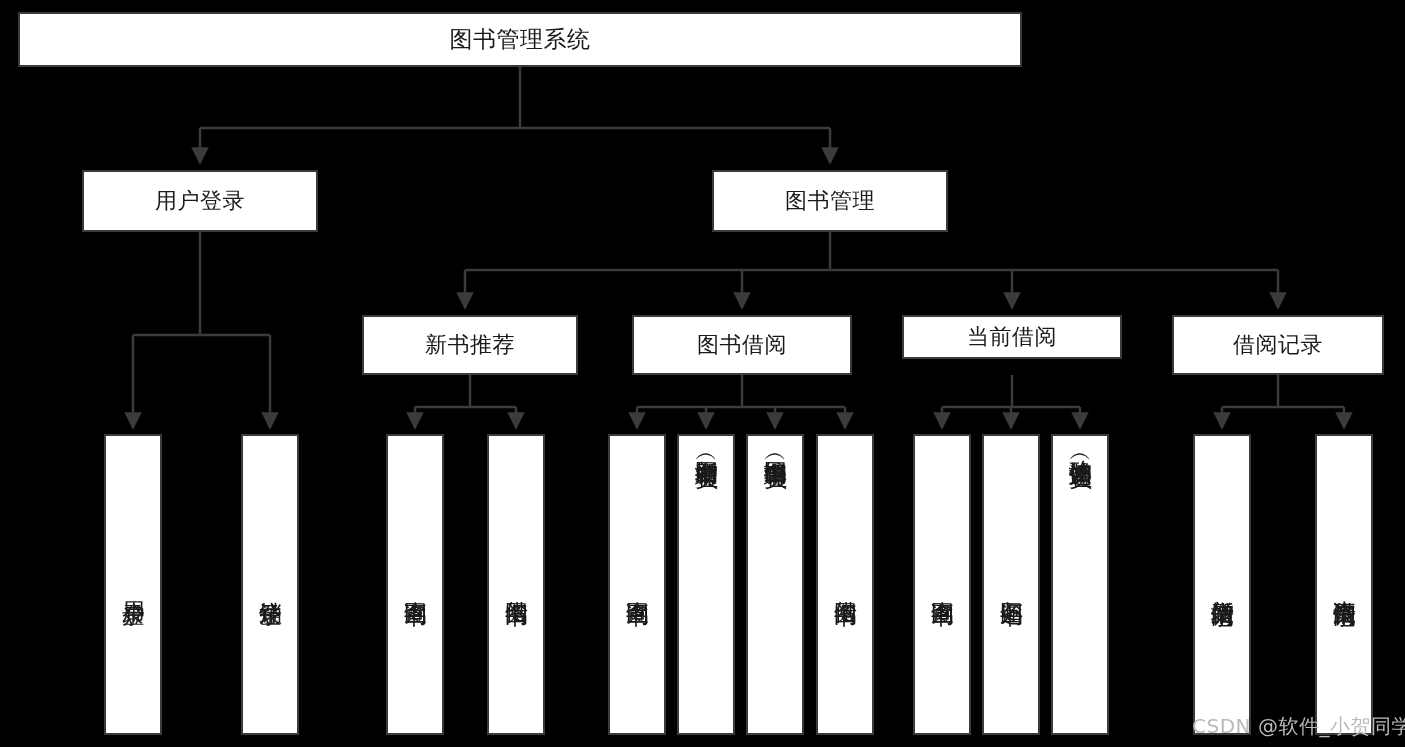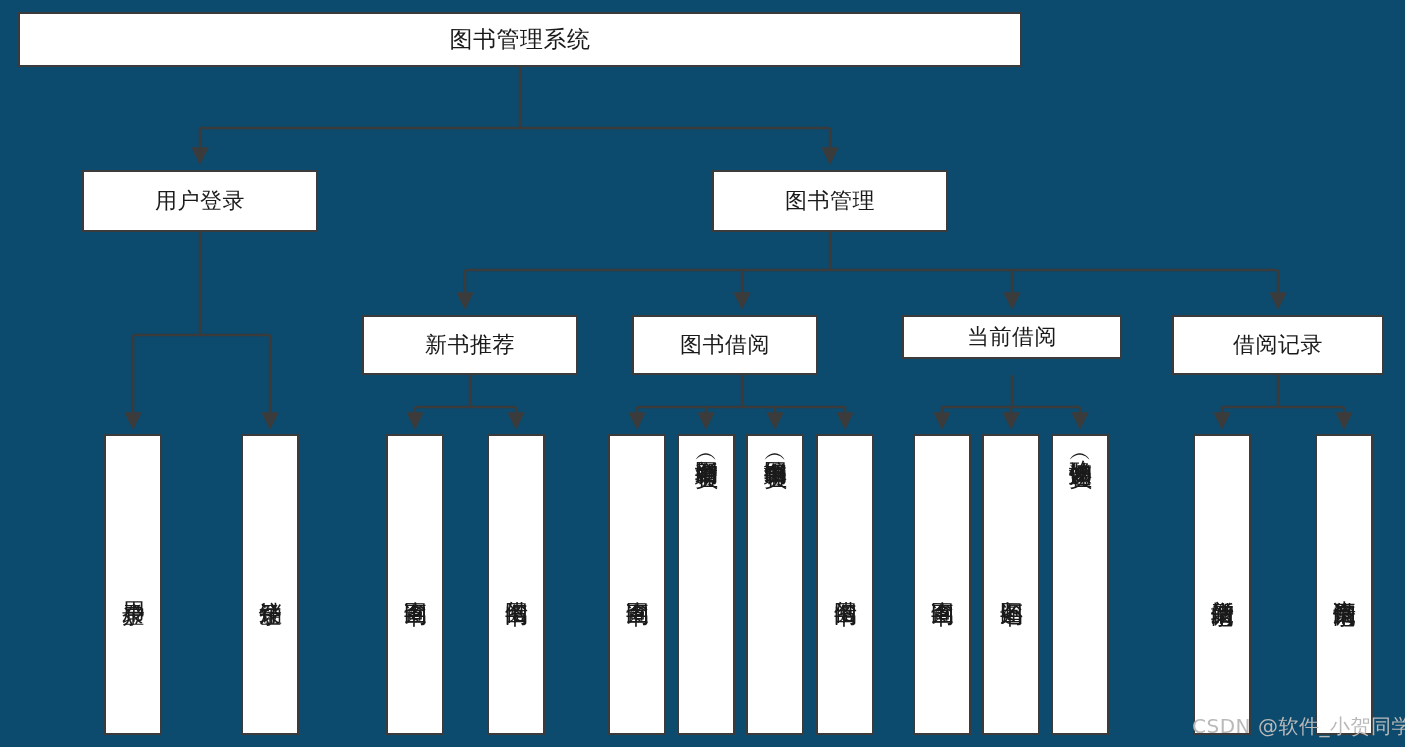--- a/index.html
+++ b/index.html
@@ -7,21 +7,21 @@
     padding: 0;
     background: #ffffff;
   }
   body {
     font-family: "DejaVu Sans", "Liberation Sans", sans-serif;
   }
   #canvas {
     position: relative;
     width: 1405px;
     height: 747px;
-    background: #0c4a6e;
+    background: #000000;
     overflow: hidden;
   }
   svg.wires {
     position: absolute;
     left: 0;
     top: 0;
     width: 1405px;
     height: 747px;
     pointer-events: none;
   }
@@ -135,21 +135,21 @@
   <div class="node horiz" style="left:82px; top:170px; width:236px; height:62px;">
     <span class="label">用户登录</span>
   </div>
   <div class="node horiz" style="left:712px; top:170px; width:236px; height:62px;">
     <span class="label">图书管理</span>
   </div>
 
   <div class="node horiz" style="left:362px; top:315px; width:216px; height:60px;">
     <span class="label">新书推荐</span>
   </div>
-  <div class="node horiz" style="left:632px; top:315px; width:186px; height:60px;">
+  <div class="node horiz" style="left:632px; top:315px; width:220px; height:60px;">
     <span class="label">图书借阅</span>
   </div>
   <div class="node horiz" style="left:902px; top:315px; width:220px; height:44px;">
     <span class="label">当前借阅</span>
   </div>
   <div class="node horiz" style="left:1172px; top:315px; width:212px; height:60px;">
     <span class="label">借阅记录</span>
   </div>
 
   <div class="node vert center-text" style="left:104px; top:434px; width:58px; height:301px;">

